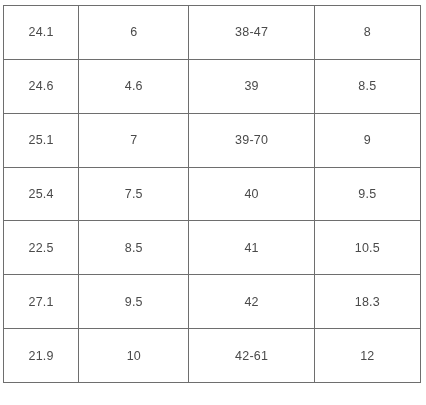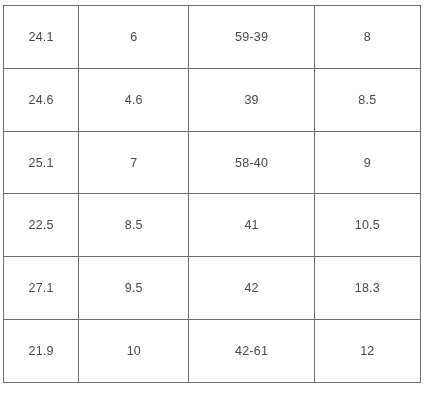--- a/index.html
+++ b/index.html
@@ -56,34 +56,40 @@
     <colgroup>
       <col class="c1">
       <col class="c2">
       <col class="c3">
       <col class="c4">
     </colgroup>
     <tbody>
       <tr>
         <td>24.1</td>
         <td>6</td>
-        <td>59-39</td>
+        <td>38-47</td>
         <td>8</td>
       </tr>
       <tr>
         <td>24.6</td>
         <td>4.6</td>
         <td>39</td>
         <td>8.5</td>
       </tr>
       <tr>
         <td>25.1</td>
         <td>7</td>
-        <td>58-40</td>
+        <td>39-70</td>
         <td>9</td>
+      </tr>
+      <tr>
+        <td>25.4</td>
+        <td>7.5</td>
+        <td>40</td>
+        <td>9.5</td>
       </tr>
       <tr>
         <td>22.5</td>
         <td>8.5</td>
         <td>41</td>
         <td>10.5</td>
       </tr>
       <tr>
         <td>27.1</td>
         <td>9.5</td>

